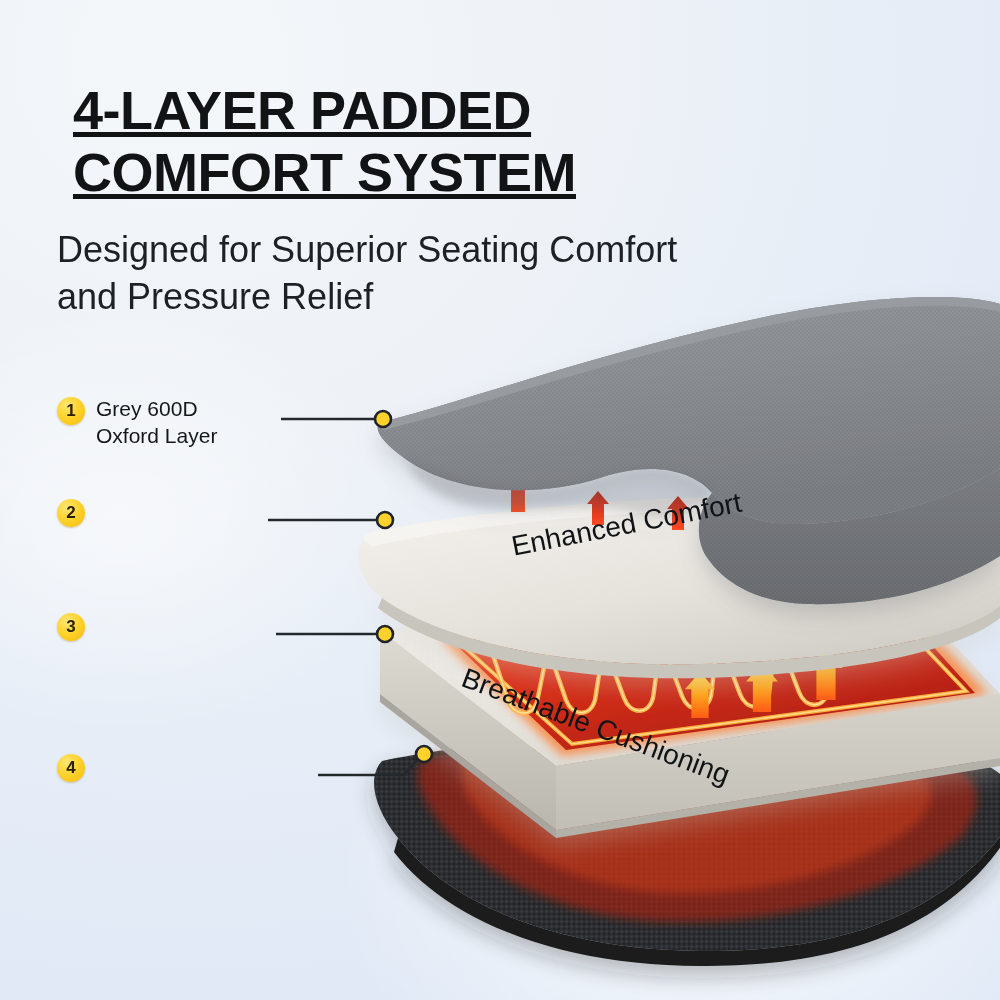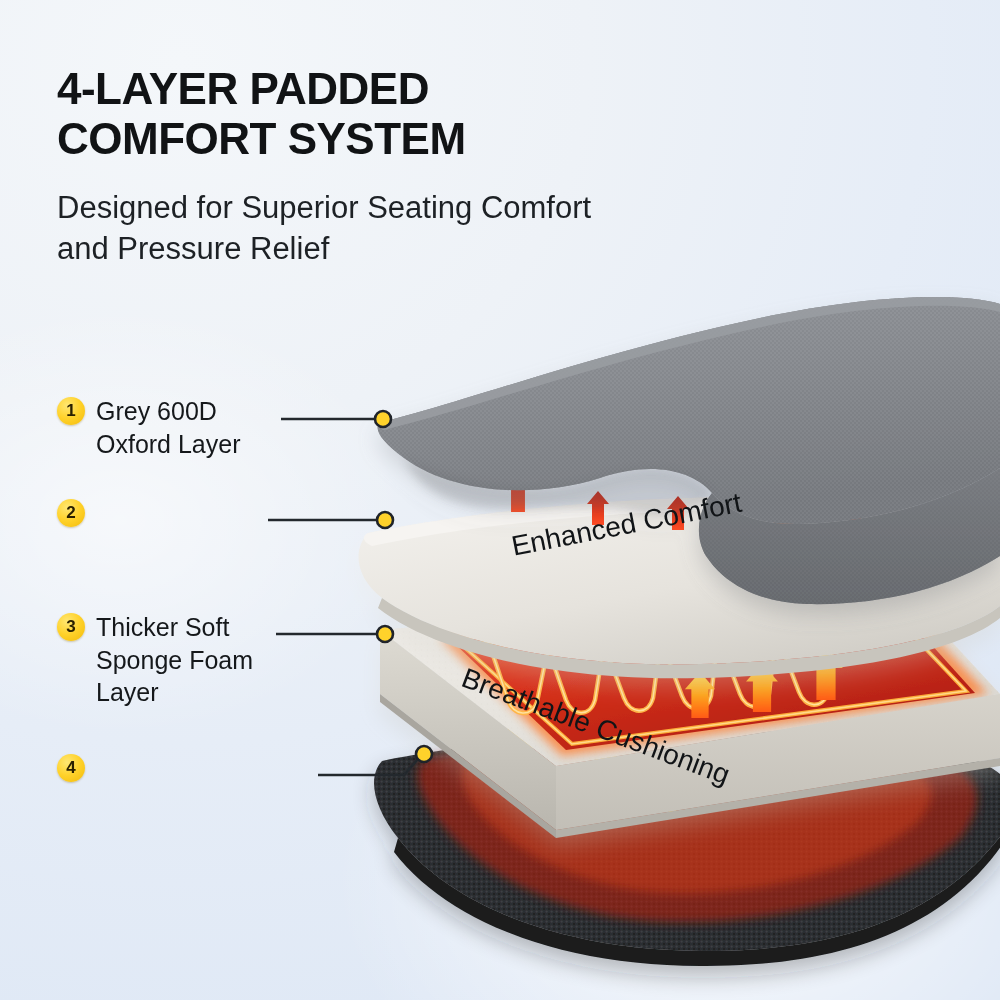--- a/index.html
+++ b/index.html
@@ -28,32 +28,33 @@
   }
 
   
   .headline {
     position: absolute;
     left: 57px;
     top: 64px;
     width: 700px;
   }
   .headline h1 {
-    margin: 0;
-    font-size: 44px;
+    margin: 16px;
+    font-size: 54px;
     line-height: 1.14;
     letter-spacing: -0.5px;
     font-weight: 700;
     color: #111315;
     text-transform: uppercase;
     white-space: pre-line;
+    text-decoration: underline;
   }
   .headline h2 {
     margin: 24px 0 8px 0;
-    font-size: 31px;
+    font-size: 36px;
     line-height: 1.30;
     font-weight: 400;
     color: #1d2125;
     white-space: pre-line;
   }
 
   
   .callouts {
     position: absolute;
     left: 0;
@@ -77,21 +78,21 @@
     background: radial-gradient(circle at 36% 30%, #ffe773 0%, #ffd22b 48%, #f3bb09 100%);
     box-shadow: 0 1px 2px rgba(120,90,0,0.30);
     color: #2a2000;
     font-size: 17px;
     font-weight: 700;
     line-height: 28px;
     text-align: center;
     margin-top: 2px;
   }
   .callout-label {
-    font-size: 25px;
+    font-size: 21px;
     line-height: 1.30;
     font-weight: 500;
     color: #15181b;
     white-space: pre-line;
   }
 
   
   #leaders {
     position: absolute;
     left: 0; top: 0;
@@ -438,23 +439,20 @@
     <div class="callout" style="left:57px; top:395px;">
       <div class="badge">1</div>
       <div class="callout-label">Grey 600D
 Oxford Layer</div>
     </div>
     <div class="callout" style="left:57px; top:497px;">
       <div class="badge">2</div>
     </div>
     <div class="callout" style="left:57px; top:611px;">
       <div class="badge">3</div>
-      <div class="callout-label">Thicker Soft
-Sponge Foam
-Layer</div>
     </div>
     <div class="callout" style="left:57px; top:752px;">
       <div class="badge">4</div>
     </div>
   </div>
 
   <div class="stack-caption" id="caption-comfort">Enhanced Comfort</div>
   <div class="stack-caption" id="caption-breathable">Breathable Cushioning</div>
 
 </div>

